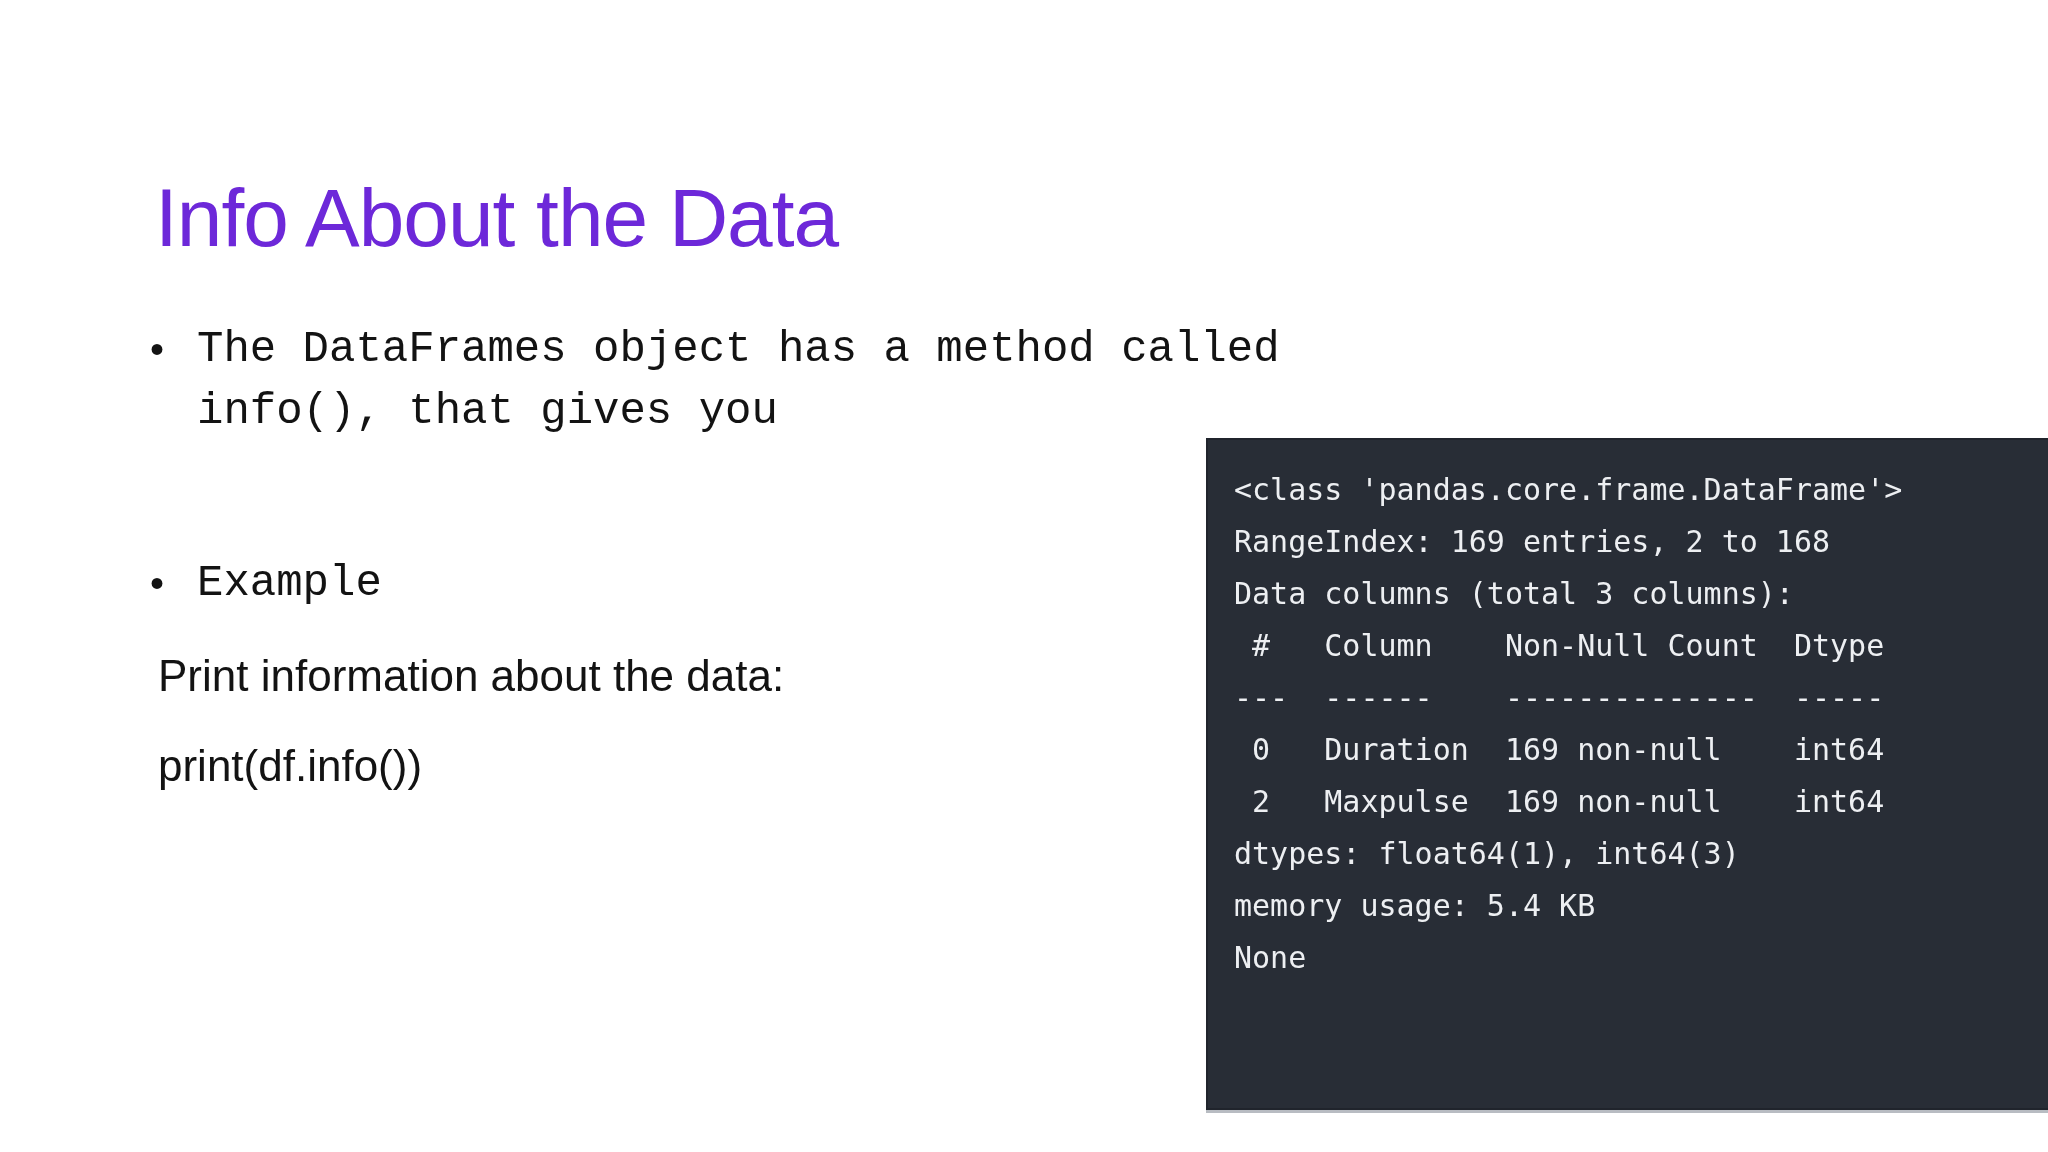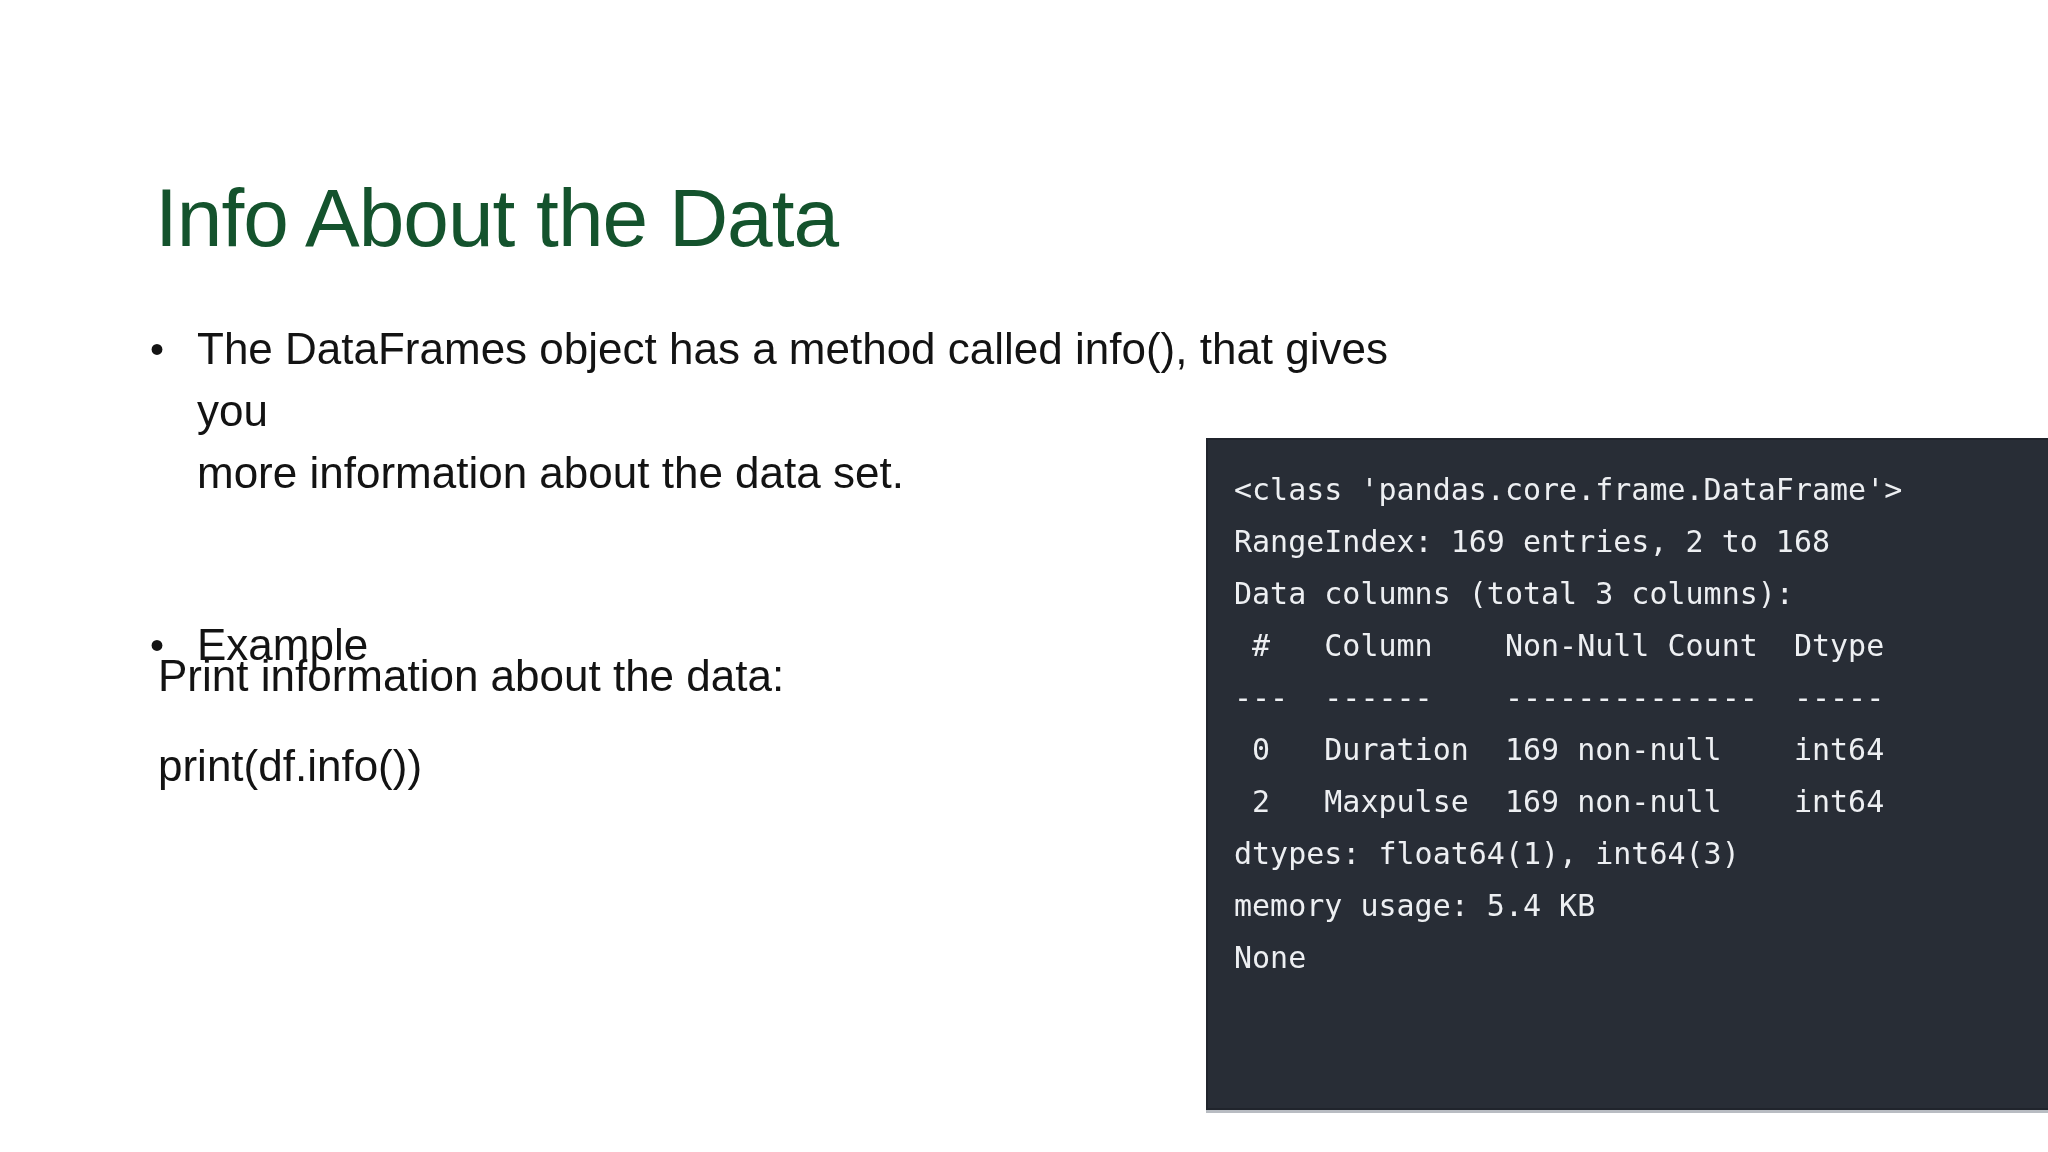--- a/index.html
+++ b/index.html
@@ -11,27 +11,27 @@
     font-family:"Liberation Sans", sans-serif;
     color:#141414;
   }
   .title{
     position:absolute;
     left:155px;top:118px;
     font-size:82px;
     font-weight:300;
     letter-spacing:-1px;
     line-height:1.1;
-    color:#14532d;
+    color:#6d28d9;
     white-space:nowrap;
   }
   .body-text{position:absolute;left:150px;top:318px;width:1320px;font-size:44px;line-height:62px;color:#131313;}
   .bullet-item{display:flex;align-items:flex-start;}
   .bullet-marker{width:47px;flex:0 0 47px;font-size:40px;line-height:62px;}
-  .bullet-body{flex:1;}
+  .bullet-body{flex:1;font-family:Liberation Mono, monospace;}
   .para-example{margin-top:110px;}
   .para-plain{position:absolute;left:158px;font-size:44px;line-height:62px;color:#131313;white-space:nowrap;}
   .para-print-info{top:645px;text-align:center;}
   .para-print-code{top:735px;}
   .console{
     position:absolute;
     left:1206px;top:438px;
     width:894px;height:672px;
     box-sizing:border-box;
     background:#282d36;
@@ -52,21 +52,20 @@
 <div class="slide">
 
   <h1 class="title">Info About the Data</h1>
 
   <div class="body-text">
 
     <div class="bullet-item">
       <span class="bullet-marker">•</span>
       <span class="bullet-body">
         <span>The DataFrames object has a method called info(), that gives you</span><br>
-        <span>more information about the data set.</span>
       </span>
     </div>
 
     <div class="bullet-item para-example">
       <span class="bullet-marker">•</span>
       <span class="bullet-body">Example</span>
     </div>
 
   </div>
 

